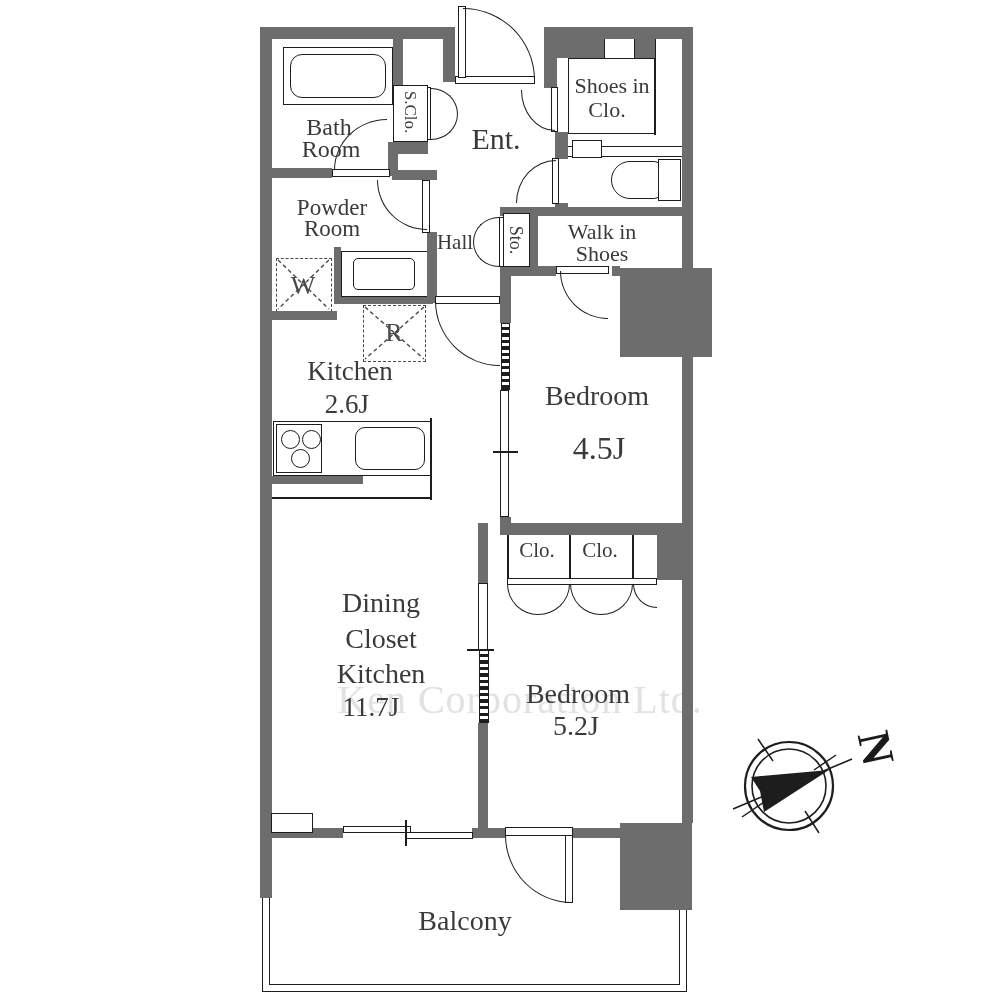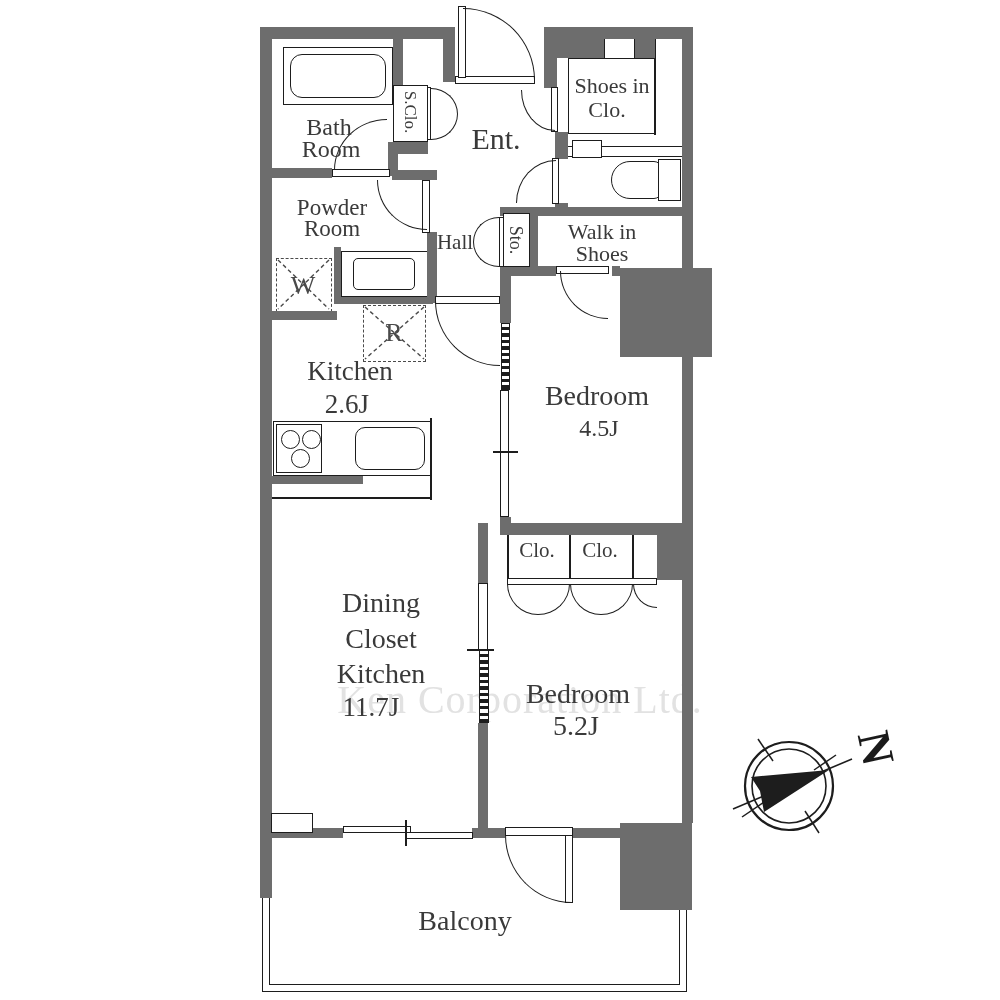--- a/index.html
+++ b/index.html
@@ -172,21 +172,21 @@
   <div class="lbl" style="left:496px;top:139px;font-size:30px">Ent.</div>
   <div class="lbl" style="left:455px;top:242px;font-size:21px">Hall</div>
   <div class="vlbl" style="left:516px;top:240px;font-size:18px">Sto.</div>
   <div class="lbl" style="left:612px;top:86px;font-size:22px">Shoes in</div>
   <div class="lbl" style="left:607px;top:110px;font-size:22px">Clo.</div>
   <div class="lbl" style="left:602px;top:232px;font-size:22px">Walk in</div>
   <div class="lbl" style="left:602px;top:254px;font-size:22px">Shoes</div>
   <div class="lbl" style="left:350px;top:371px;font-size:27px">Kitchen</div>
   <div class="lbl" style="left:347px;top:404px;font-size:27px">2.6J</div>
   <div class="lbl" style="left:597px;top:396px;font-size:28px">Bedroom</div>
-  <div class="lbl" style="left:599px;top:428px;font-size:24px">4.5J</div>
+  <div class="lbl" style="left:599px;top:448px;font-size:32px">4.5J</div>
   <div class="lbl" style="left:537px;top:550px;font-size:21px">Clo.</div>
   <div class="lbl" style="left:600px;top:550px;font-size:21px">Clo.</div>
   <div class="lbl" style="left:381px;top:603px;font-size:28px">Dining</div>
   <div class="lbl" style="left:381px;top:639px;font-size:28px">Closet</div>
   <div class="lbl" style="left:381px;top:674px;font-size:28px">Kitchen</div>
   <div class="lbl" style="left:371px;top:707px;font-size:27px">11.7J</div>
   <div class="lbl" style="left:578px;top:694px;font-size:28px">Bedroom</div>
   <div class="lbl" style="left:576px;top:726px;font-size:28px">5.2J</div>
   <div class="lbl" style="left:465px;top:921px;font-size:28px">Balcony</div>
   <div class="lbl" style="left:303px;top:286px;font-size:26px;color:#4a4a4a">W</div>

